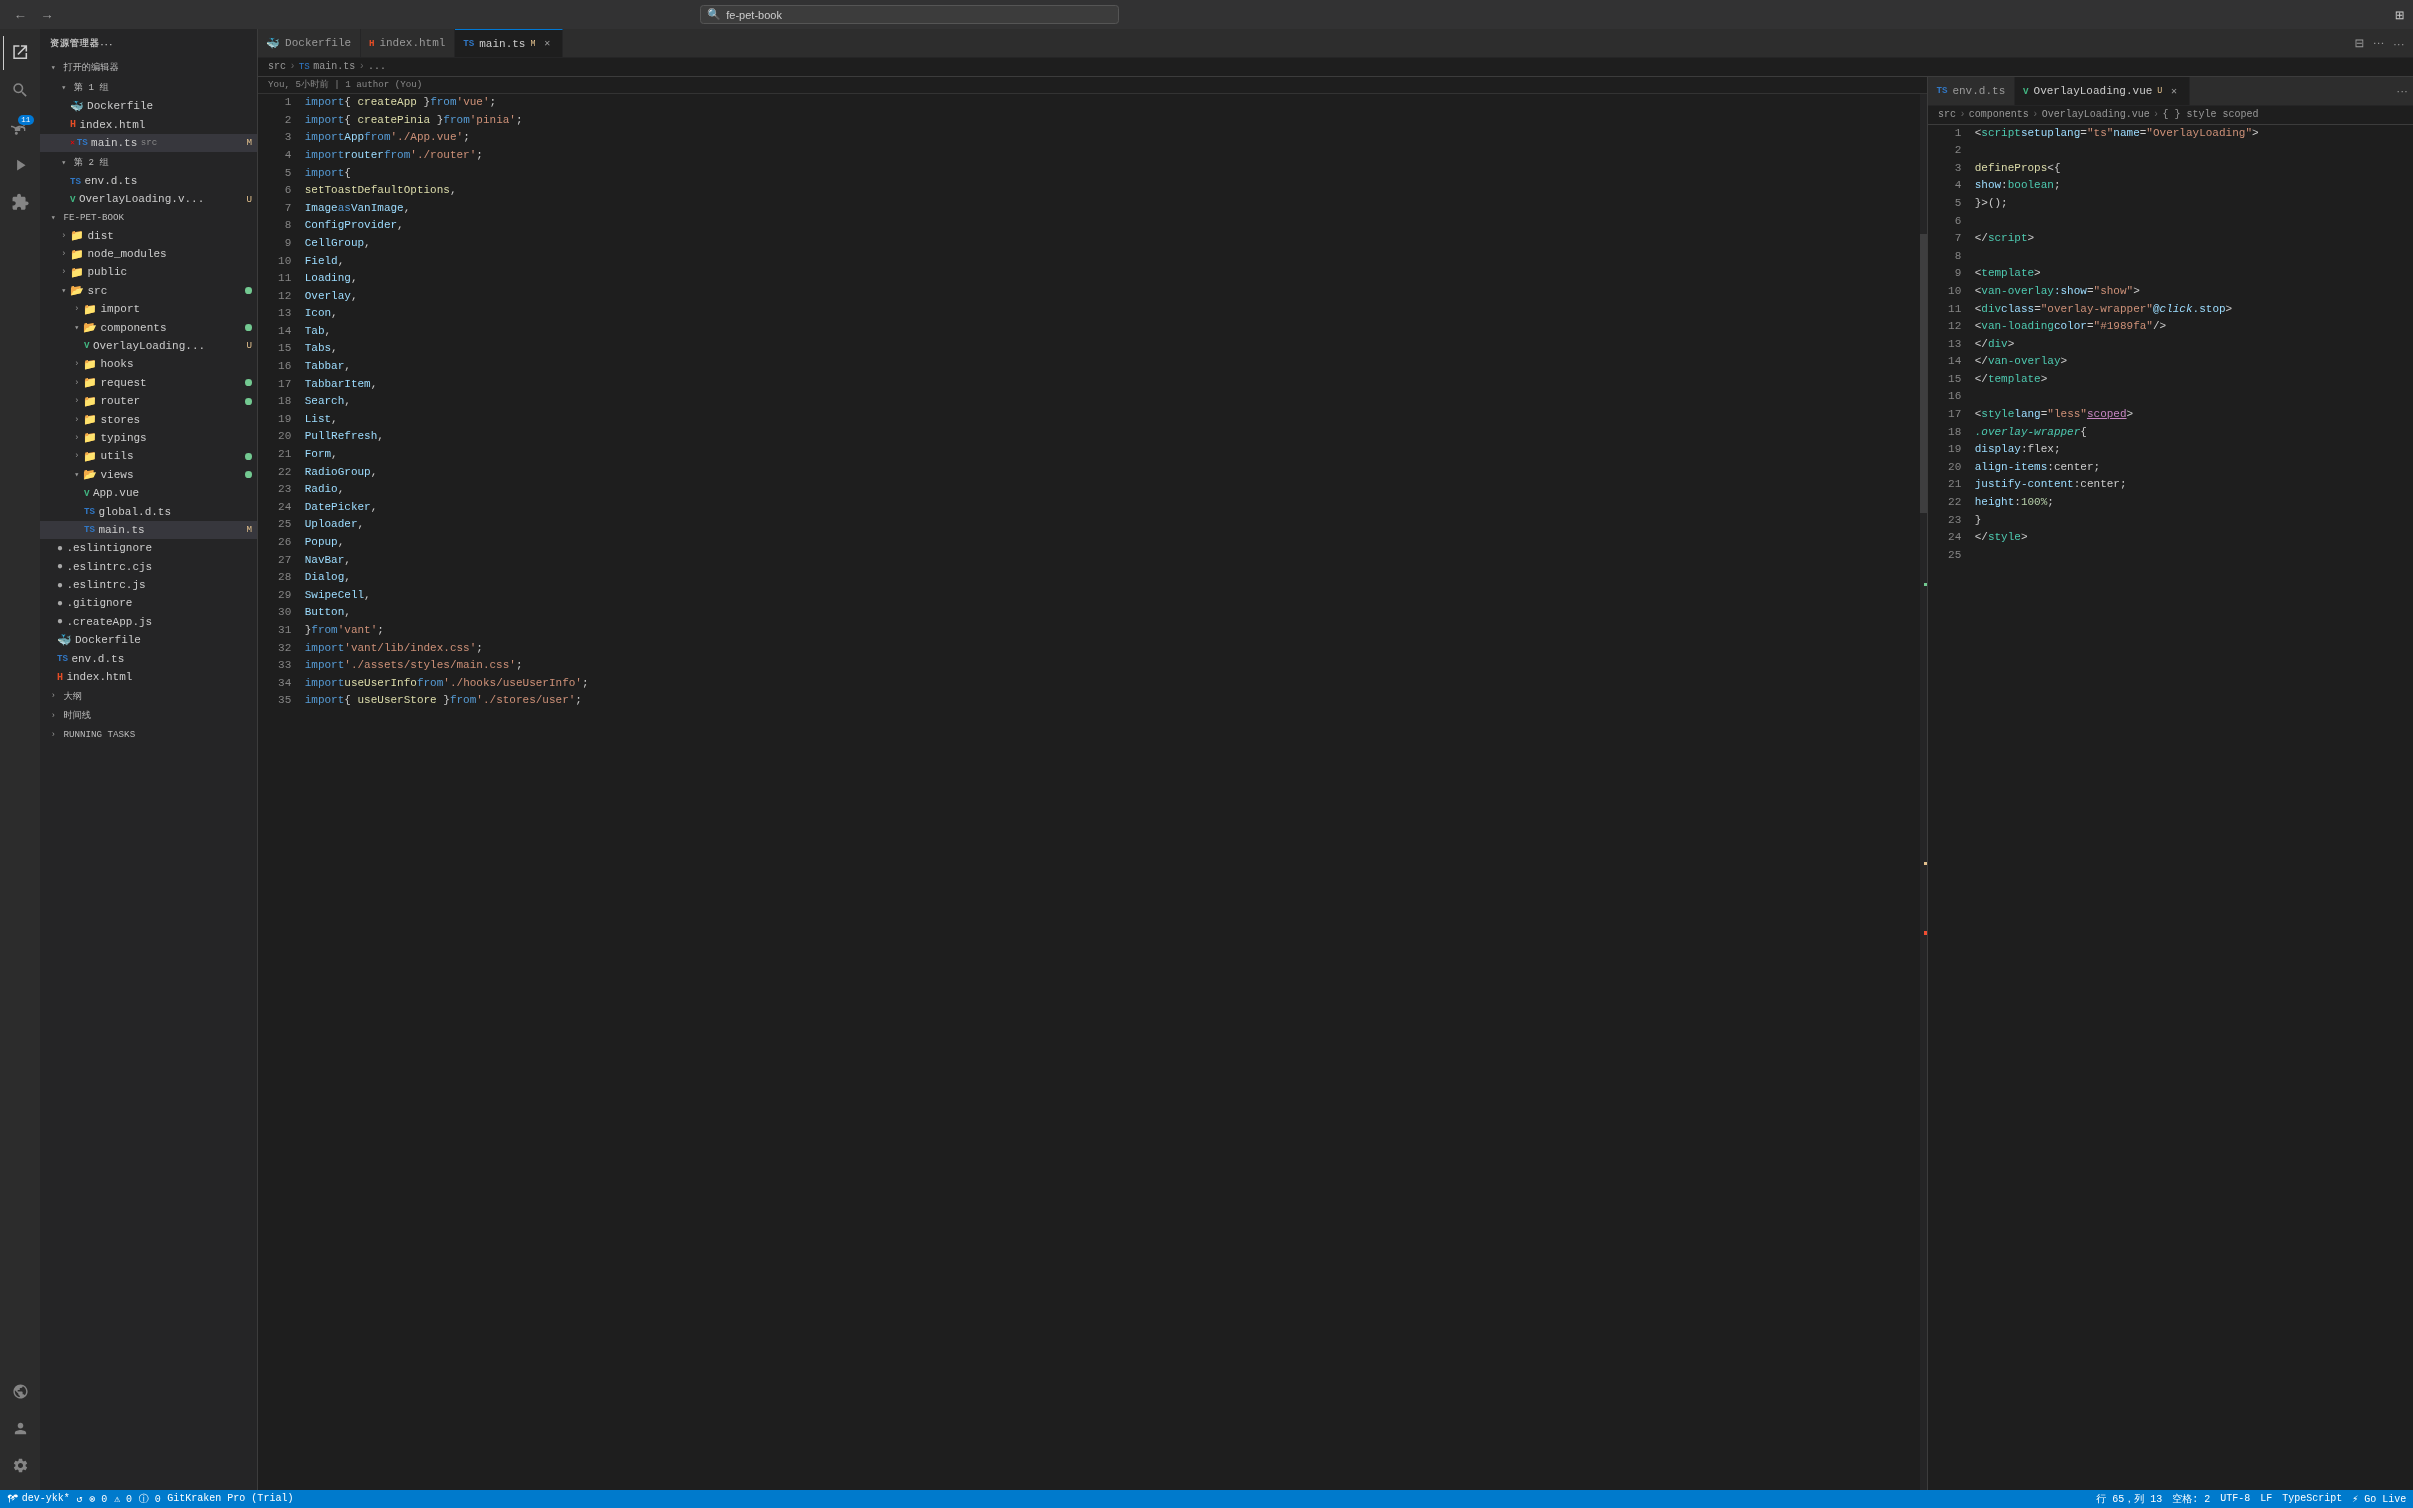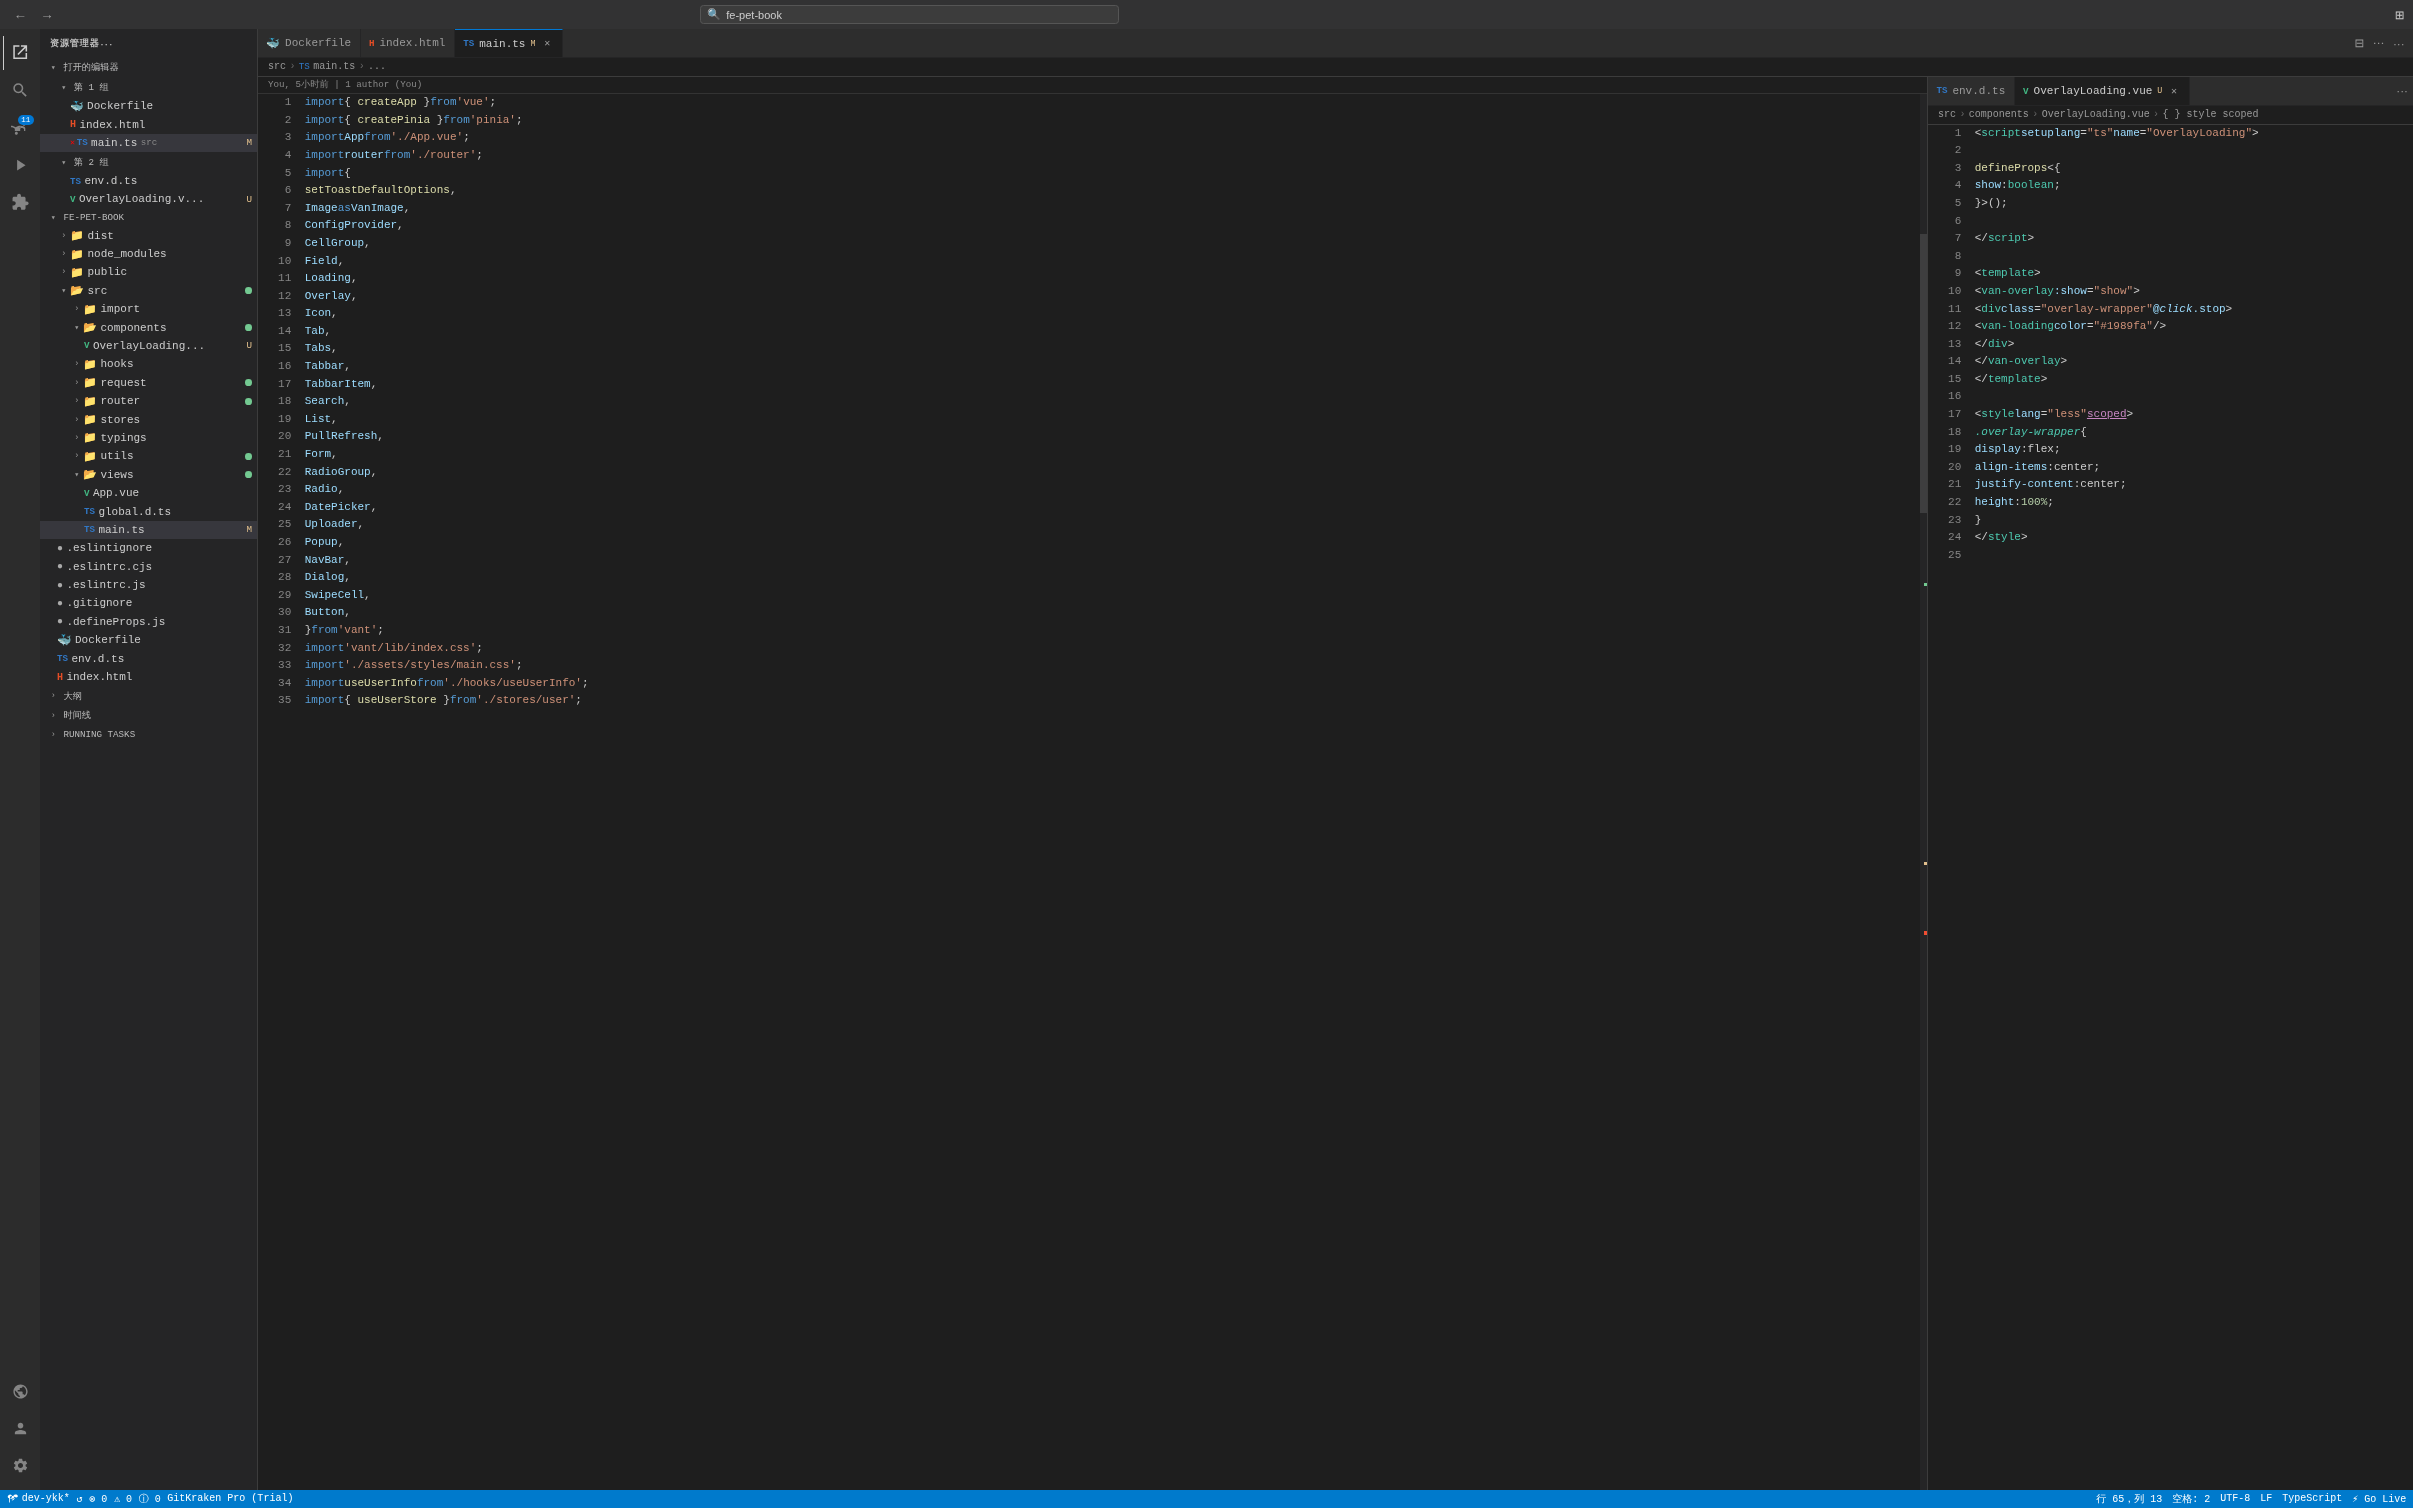--- a/index.html
+++ b/index.html
@@ -681,21 +681,21 @@
       <div class="file-tree-item" style="padding-left:17px;">
         <span class="icon" style="color:#aaa;margin-right:3.4px;font-size:10px;">●</span>
         <span class="name">.eslintrc.js</span>
       </div>
       <div class="file-tree-item" style="padding-left:17px;">
         <span class="icon" style="color:#aaa;margin-right:3.4px;font-size:10px;">●</span>
         <span class="name">.gitignore</span>
       </div>
       <div class="file-tree-item" style="padding-left:17px;">
         <span class="icon" style="color:#aaa;margin-right:3.4px;font-size:10px;">●</span>
-        <span class="name">.defineProps.js</span>
+        <span class="name">.createApp.js</span>
       </div>
       <div class="file-tree-item" style="padding-left:17px;">
         <span class="icon file-icon-docker" style="margin-right:3.4px;font-size:11.7px;">🐳</span>
         <span class="name">Dockerfile</span>
       </div>
       <div class="file-tree-item" style="padding-left:17px;">
         <span class="icon file-icon-ts" style="font-size:9.2px;font-weight:bold;margin-right:3.4px;">TS</span>
         <span class="name">env.d.ts</span>
       </div>
       <div class="file-tree-item" style="padding-left:17px;">

